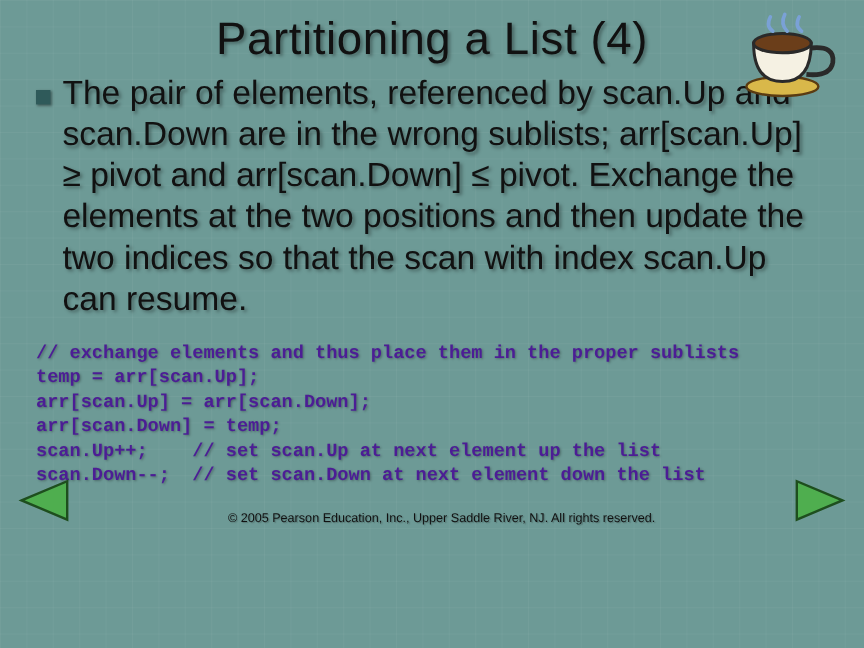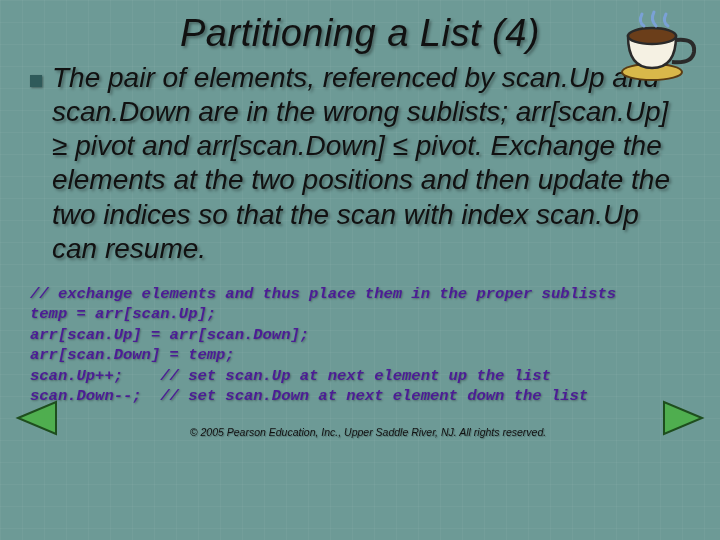--- a/index.html
+++ b/index.html
@@ -11,21 +11,20 @@
       linear-gradient(rgba(255,255,255,0.04) 1px, transparent 1px),
       linear-gradient(90deg, rgba(255,255,255,0.04) 1px, transparent 1px);
     background-size: 22px 22px;
     position: relative;
   }
   .slide {
     position: relative;
     width: 720px;
     height: 452px;
     padding: 12px 24px 0 24px;
-    font-style: italic;
   }
   .title {
     text-align: center;
     font-size: 38px;
     font-weight: 400;
     color: #111;
     letter-spacing: 0.5px;
     margin-bottom: 6px;
     text-shadow: 2px 2px 3px rgba(0,0,0,0.35);
   }

